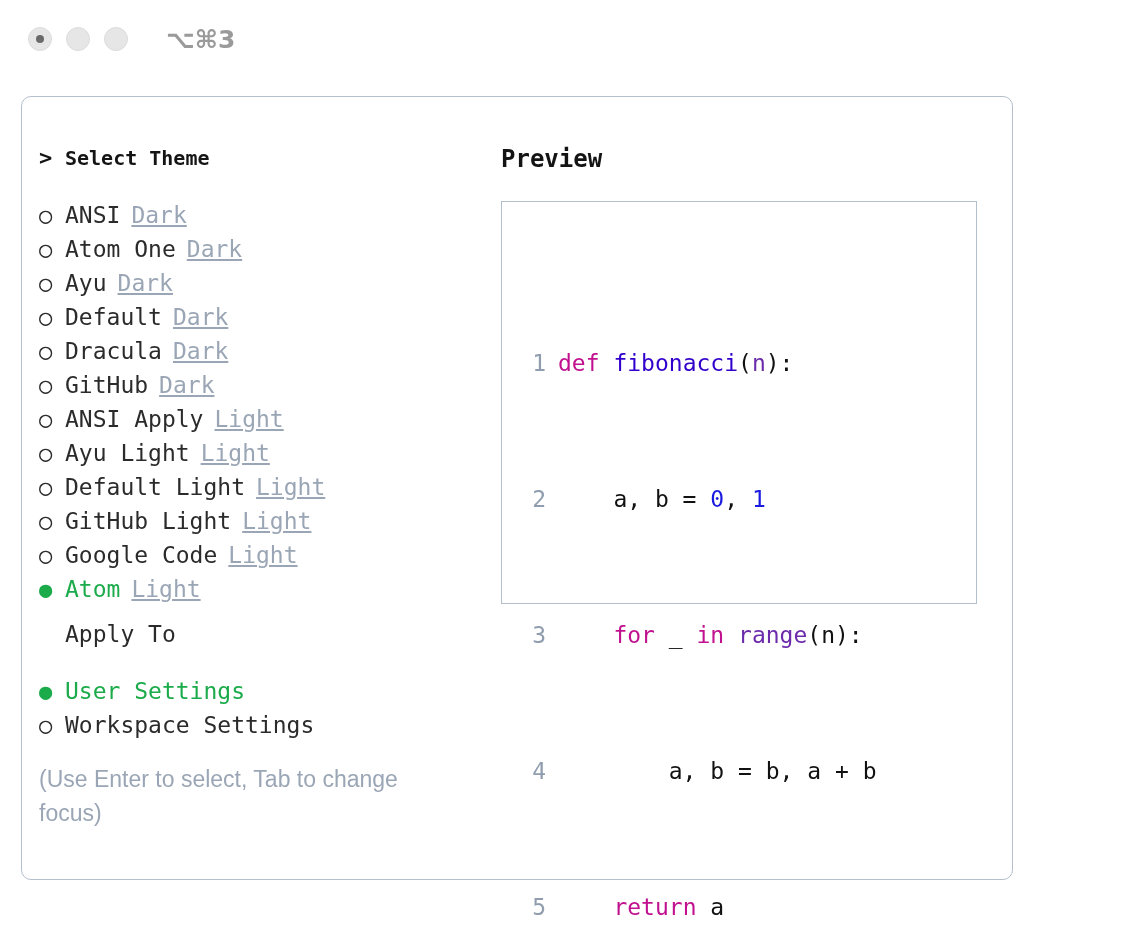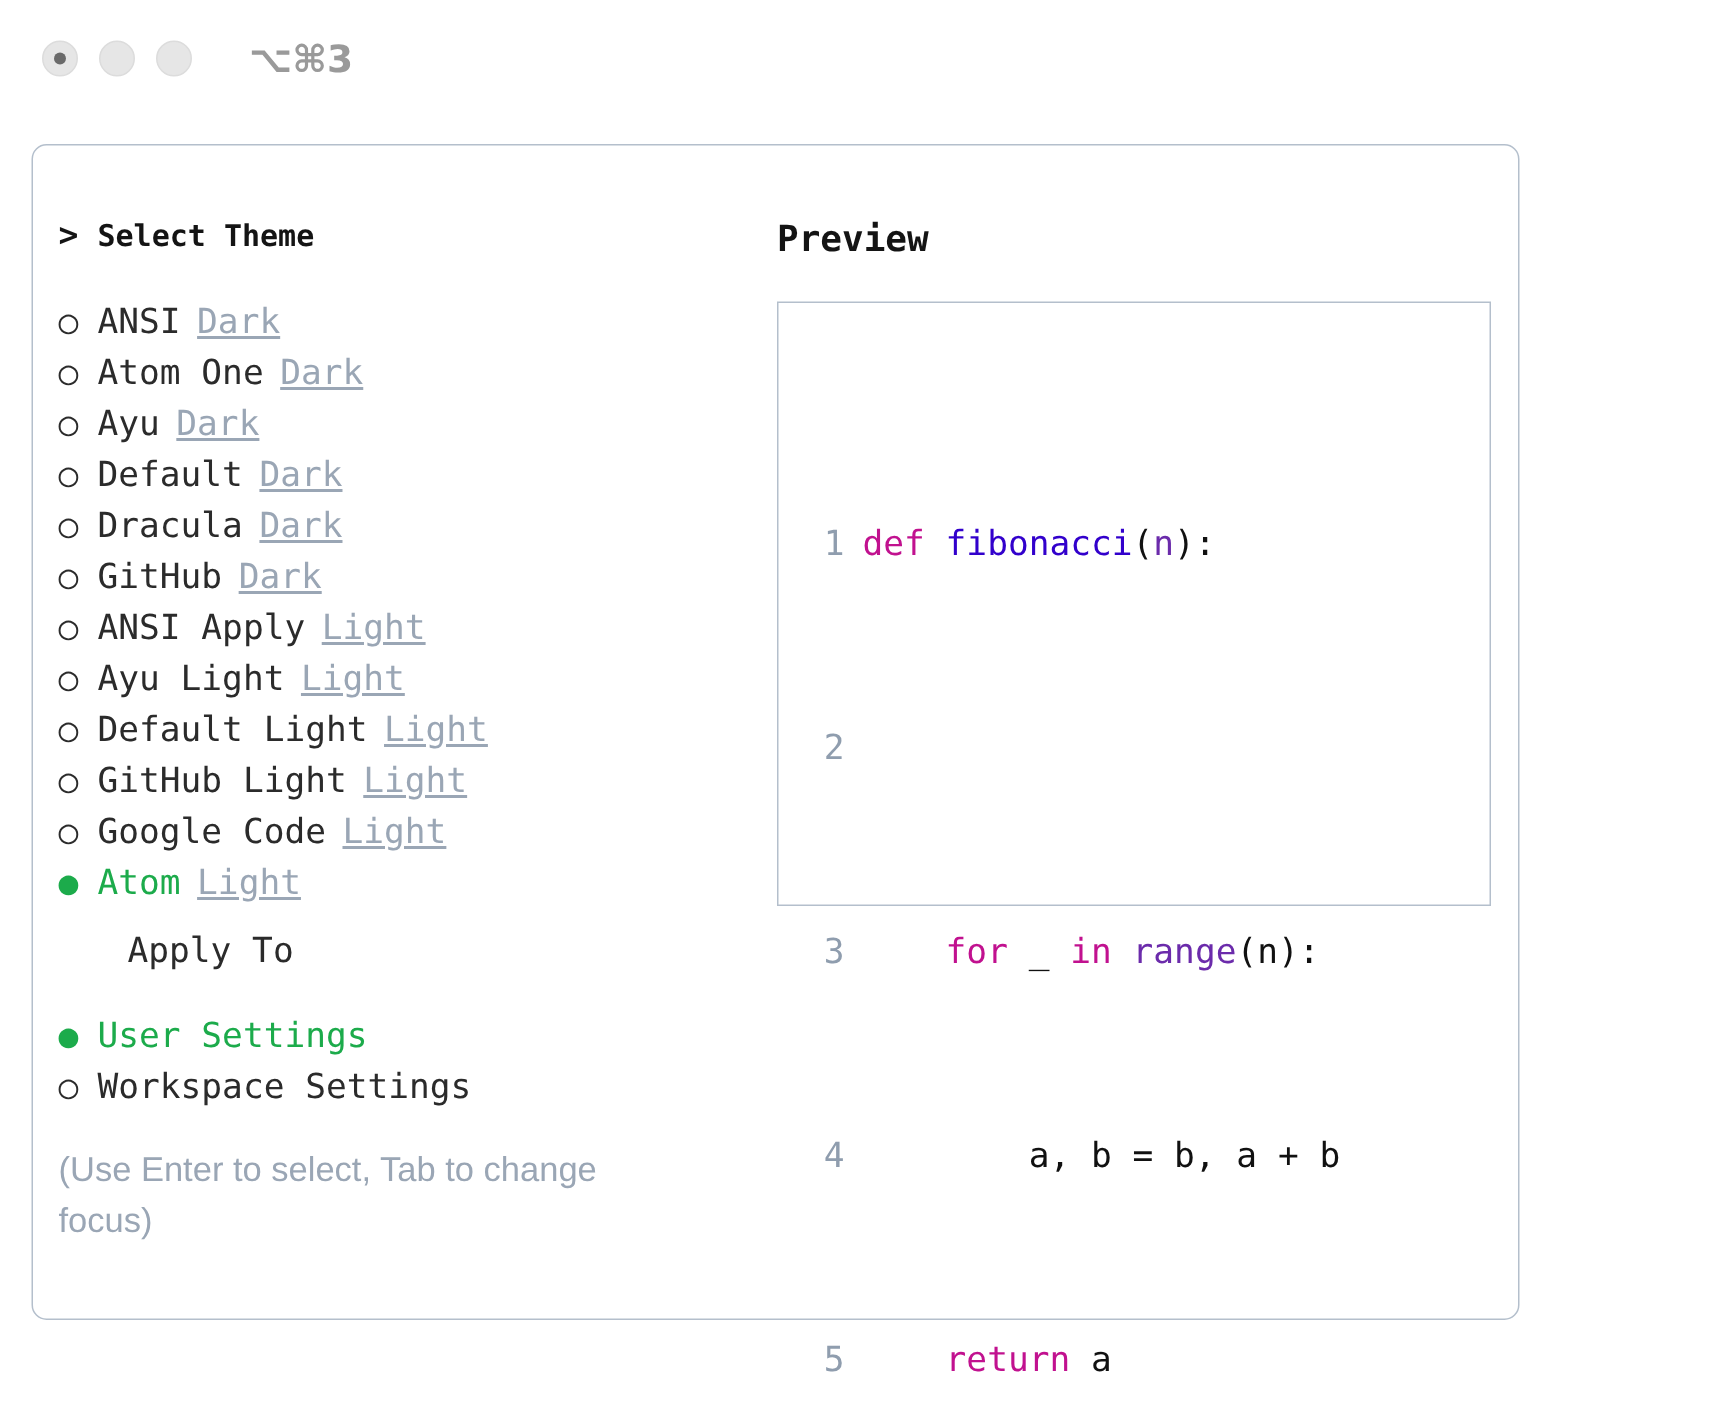--- a/index.html
+++ b/index.html
@@ -121,38 +121,37 @@
     color: #1cab4b;
   }
   .theme-kind {
     color: #9aa6b5;
     margin-left: 11px;
     text-decoration: underline;
   }
   .spacer-row { height: 34px; }
   .applyto-label {
     color: #2b2b2b;
-    margin-left: 20px;
   }
 
   #hint {
     position: absolute;
     left: 17px;
     top: 665px;
     width: 420px;
     color: #9aa6b5;
     font-size: 23px;
     line-height: 34px;
     font-family: Liberation Sans, sans-serif;
   }
 
   
   #right-col {
     position: absolute;
-    left: 496px;
+    left: 479px;
     top: 48px;
     width: 500px;
   }
   #preview-title {
     font-size: 24px;
     font-weight: bold;
     color: #141414;
     font-family: "DejaVu Sans Mono", "Liberation Mono", monospace;
   }
   #preview-box {
@@ -318,20 +317,21 @@
       <div id="preview-box">
         <div id="code-area">
 
           <div class="code-line">
             <span class="ln">1</span>
             <span class="code-text"><span class="tok-kw">def </span><span class="tok-fn">fibonacci</span><span class="tok-txt">(</span><span class="tok-fn2">n</span><span class="tok-txt">):</span></span>
           </div>
 
           <div class="code-line">
             <span class="ln">2</span>
+            <span class="code-text"><span class="tok-txt">    a, b = </span><span class="tok-num">0</span><span class="tok-txt">, </span><span class="tok-num">1</span></span>
           </div>
 
           <div class="code-line">
             <span class="ln">3</span>
             <span class="code-text"><span class="tok-txt">    </span><span class="tok-kw">for</span><span class="tok-txt"> _ </span><span class="tok-kw">in</span><span class="tok-txt"> </span><span class="tok-fn2">range</span><span class="tok-txt">(n):</span></span>
           </div>
 
           <div class="code-line">
             <span class="ln">4</span>
             <span class="code-text"><span class="tok-txt">        a, b = b, a + b</span></span>

